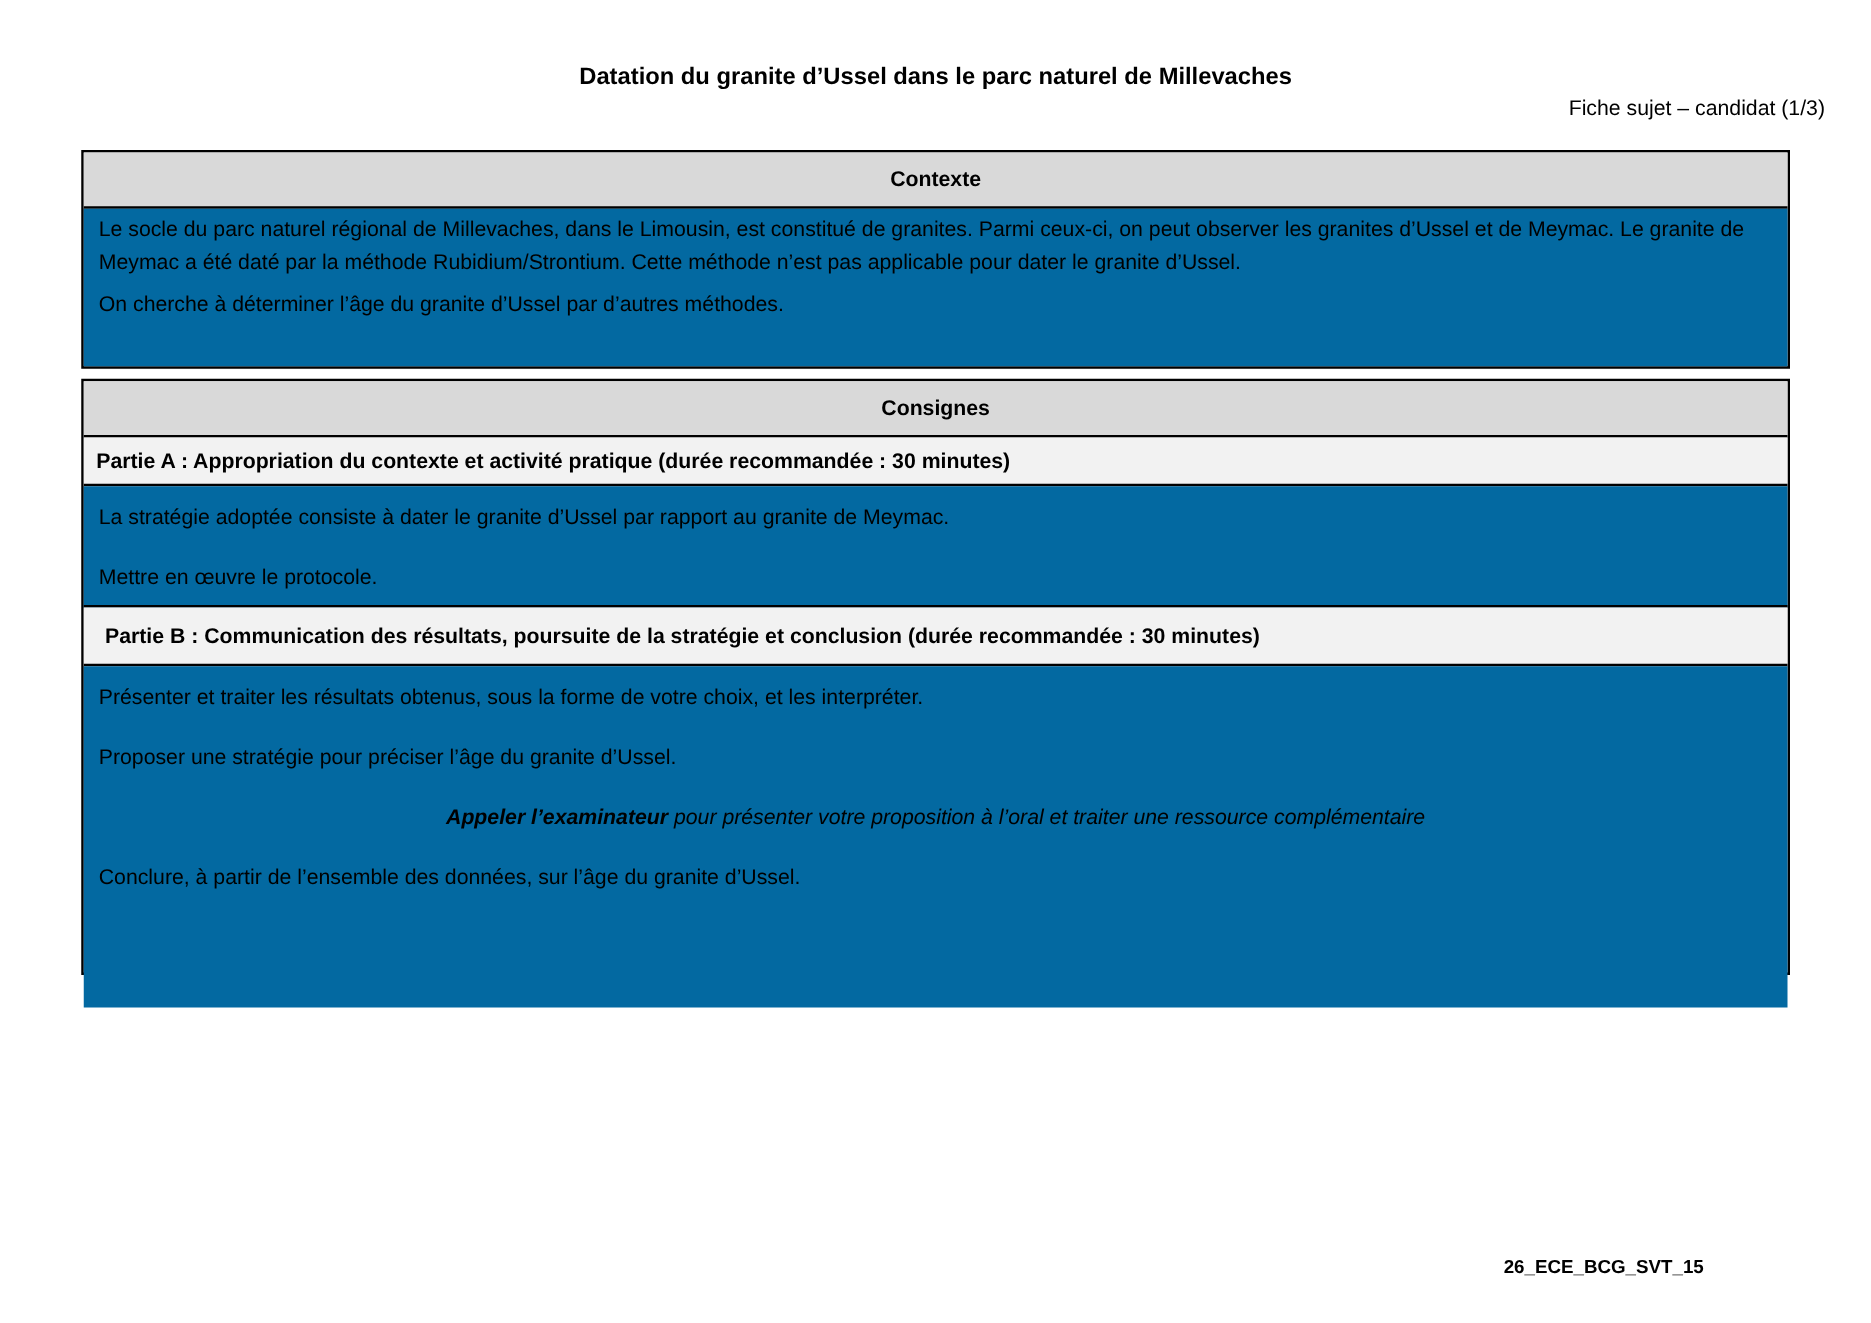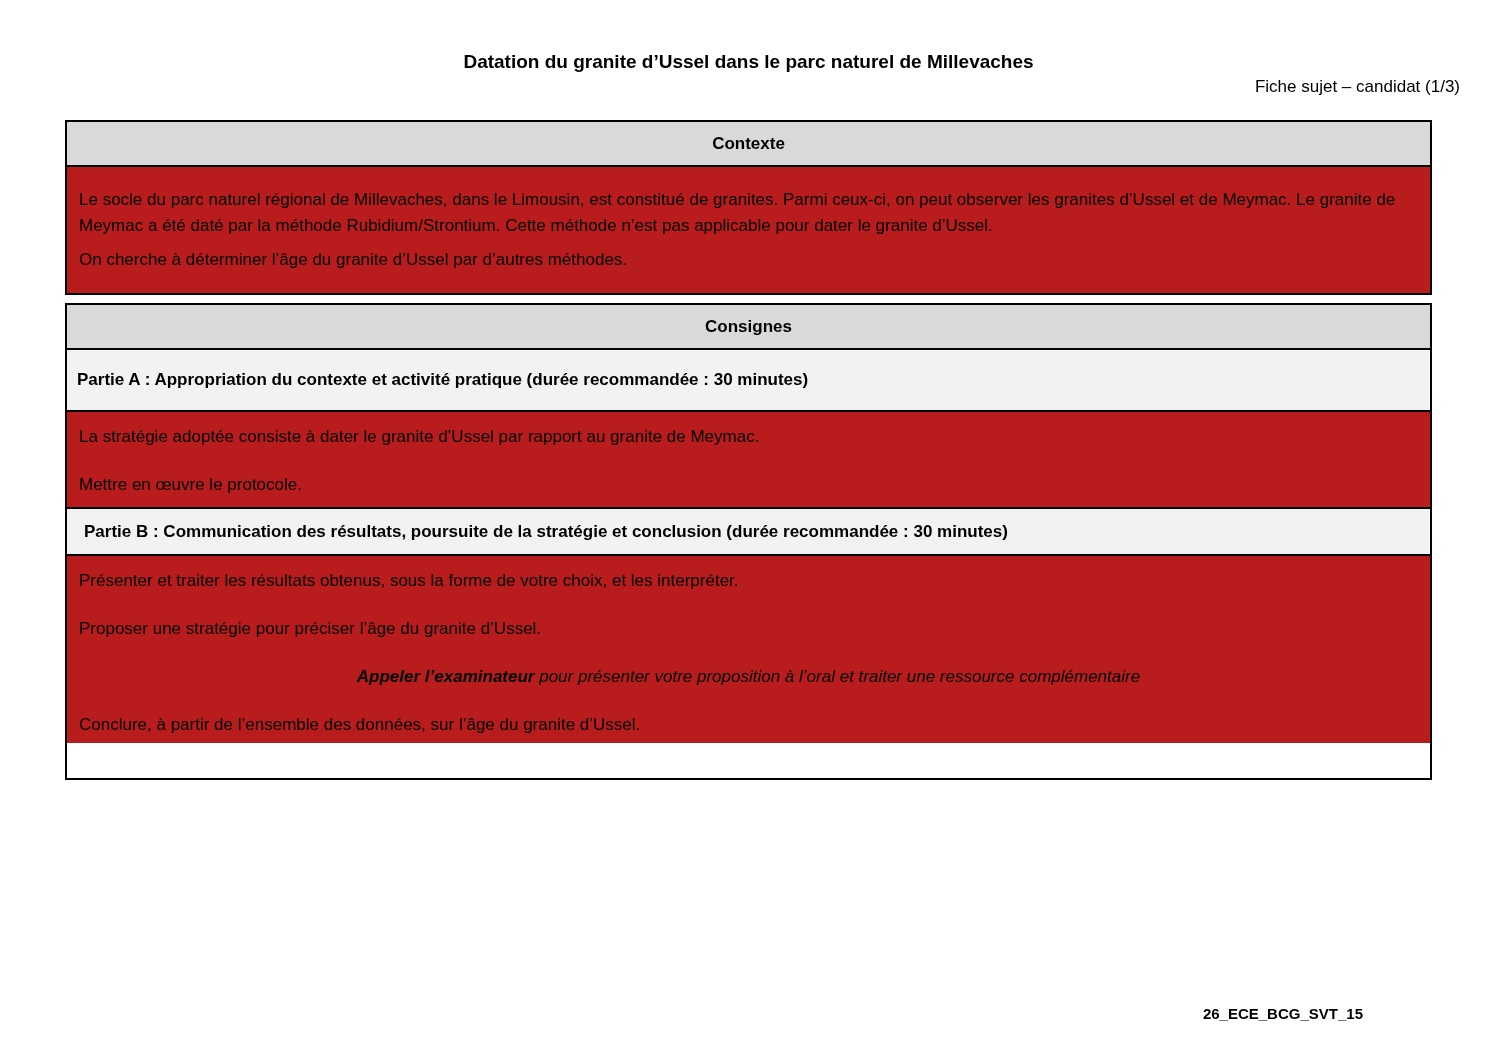--- a/index.html
+++ b/index.html
@@ -52,42 +52,42 @@
   .tbl-header{
     height:45px;
     display:flex;
     align-items:center;
     justify-content:center;
     background:var(--header-bg);
     border-bottom:2px solid var(--border);
     font-weight:bold;
   }
   .partie-row{
-    height:62px;
+    height:39px;
     display:flex;
     align-items:center;
     background:var(--partie-bg);
     border-bottom:2px solid var(--border);
     font-weight:bold;
     padding-left:10px;
   }
   .partie-row.b{ height:47px;padding-left:17px; }
   .cell{
-    background:#b91c1c;
-    padding:20px 12px 0 12px;
+    background:#0369a1;
+    padding:4px 12px 0 12px;
     overflow:hidden;
   }
   .cell-contexte{ height:126px; }
   .cell-strategie{
     height:97px;
     border-bottom:2px solid var(--border);
     padding-top:12px;
   }
   .cell-resultats{
-    height:187px;
+    height:273px;
     padding-top:12px;
   }
   .cell p + p{ margin-top:22px; }
   .cell-contexte p + p{ margin-top:8px; }
   .b-txt{ font-weight:normal; }
   .center-call{
     text-align:center;
     font-style:italic;
   }
   .center-call .b-txt{ font-weight:bold; font-style:italic; }

